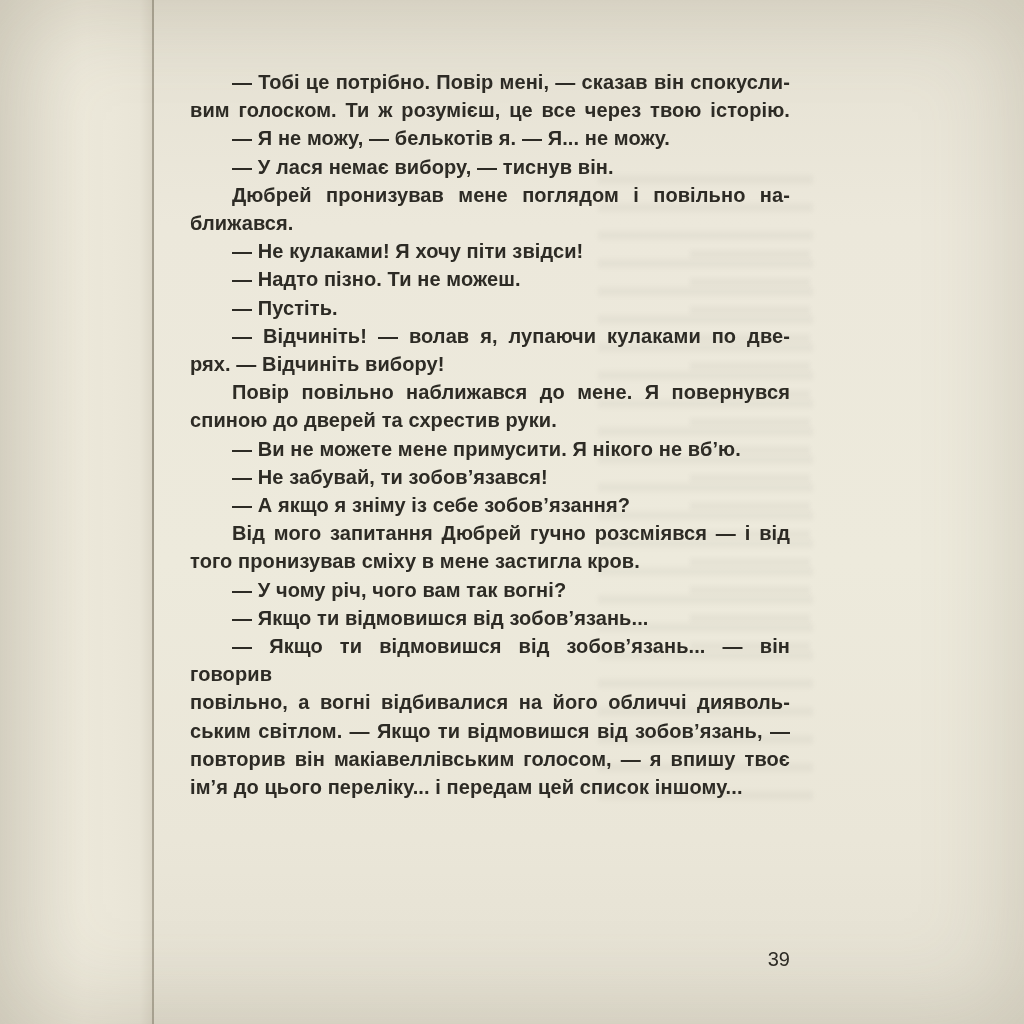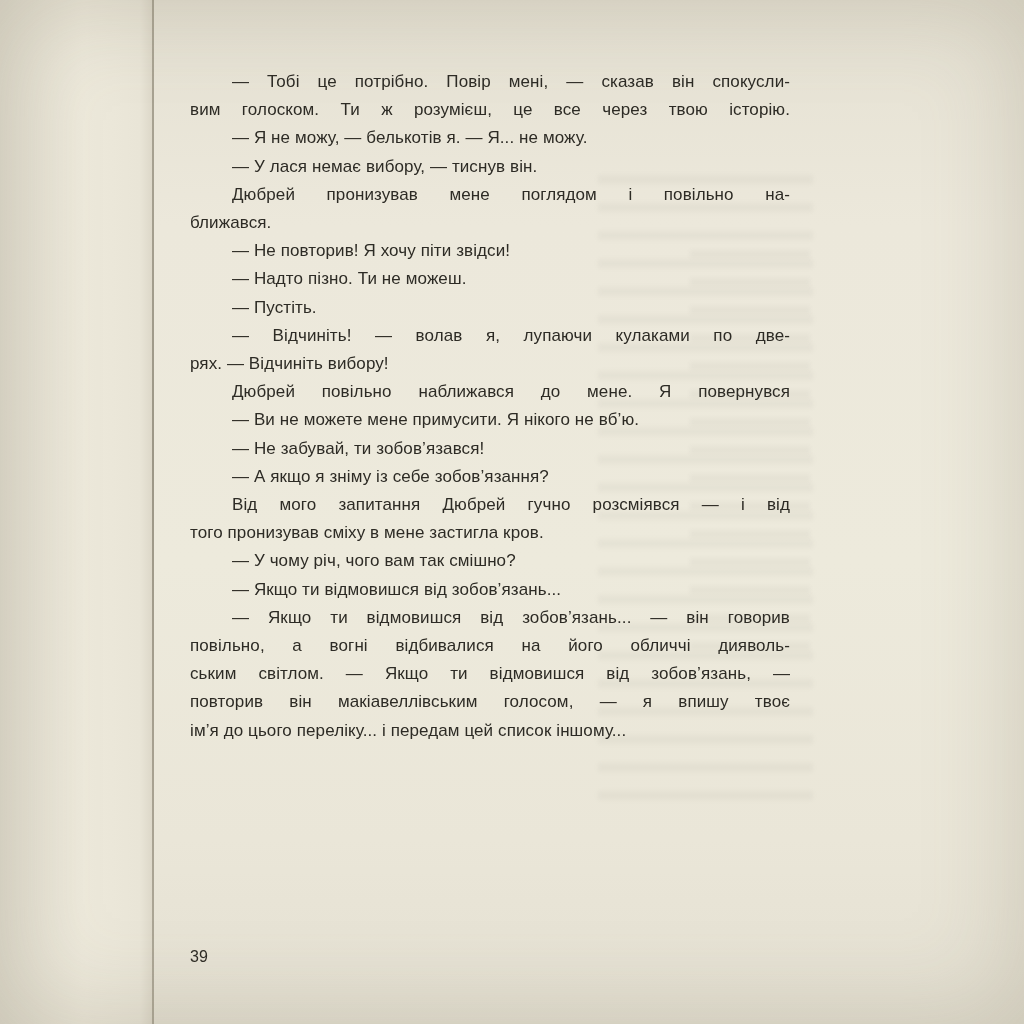--- a/index.html
+++ b/index.html
@@ -64,44 +64,45 @@
     inset: 0;
     box-shadow: inset 0 0 90px 12px rgba(125, 115, 90, 0.22);
     pointer-events: none;
   }
   .text-block {
     position: absolute;
     left: 190px;
     top: 68px;
     width: 600px;
     color: #2d2b25;
-    font-size: 17px;
+    font-size: 20px;
     line-height: 28.2px;
     letter-spacing: 0.1px;
+    font-weight: bold;
   }
   .para { margin: 0; }
   .line {
     text-align: justify;
     text-align-last: justify;
     white-space: normal;
   }
   .line.last {
     text-align-last: left;
   }
   .line.first {
     text-indent: 42px;
   }
   .page-number {
     position: absolute;
     left: 190px;
     top: 948px;
     width: 600px;
-    text-align: left;
+    text-align: right;
     color: #2d2b25;
-    font-size: 16px;
+    font-size: 20px;
   }
 </style>
 </head>
 <body>
 
 <div class="scan">
   <div class="page-edge-strip"></div>
   <div class="page-edge-line"></div>
   <div class="bleed"></div>
   <div class="bleed2"></div>
@@ -114,50 +115,51 @@
         <div class="line first last">— Я не можу, — белькотів я. — Я... не можу.</div>
       </div>
       <div class="para">
         <div class="line first last">— У лася немає вибору, — тиснув він.</div>
       </div>
       <div class="para">
         <div class="line first">Дюбрей пронизував мене поглядом і повільно на-</div>
         <div class="line last">ближався.</div>
       </div>
       <div class="para">
-        <div class="line first last">— Не повторив! Я хочу піти звідси!</div>
+        <div class="line first last">— Не кулаками! Я хочу піти звідси!</div>
       </div>
       <div class="para">
         <div class="line first last">— Надто пізно. Ти не можеш.</div>
       </div>
       <div class="para">
         <div class="line first last">— Пустіть.</div>
       </div>
       <div class="para">
         <div class="line first">— Відчиніть! — волав я, лупаючи кулаками по две-</div>
         <div class="line last">рях. — Відчиніть вибору!</div>
       </div>
       <div class="para">
-        <div class="line first">Дюбрей повільно наближався до мене. Я повернувся</div>
+        <div class="line first">Повір повільно наближався до мене. Я повернувся</div>
+        <div class="line last">спиною до дверей та схрестив руки.</div>
       </div>
       <div class="para">
         <div class="line first last">— Ви не можете мене примусити. Я нікого не вб’ю.</div>
       </div>
       <div class="para">
         <div class="line first last">— Не забувай, ти зобов’язався!</div>
       </div>
       <div class="para">
         <div class="line first last">— А якщо я зніму із себе зобов’язання?</div>
       </div>
       <div class="para">
         <div class="line first">Від мого запитання Дюбрей гучно розсміявся — і від</div>
         <div class="line last">того пронизував сміху в мене застигла кров.</div>
       </div>
       <div class="para">
-        <div class="line first last">— У чому річ, чого вам так смішно?</div>
+        <div class="line first last">— У чому річ, чого вам так вогні?</div>
       </div>
       <div class="para">
         <div class="line first last">— Якщо ти відмовишся від зобов’язань...</div>
       </div>
       <div class="para">
         <div class="line first">— Якщо ти відмовишся від зобов’язань... — він говорив</div>
         <div class="line">повільно, а вогні відбивалися на його обличчі дияволь-</div>
         <div class="line">ським світлом. — Якщо ти відмовишся від зобов’язань, —</div>
         <div class="line">повторив він макіавеллівським голосом, — я впишу твоє</div>
         <div class="line last">ім’я до цього переліку... і передам цей список іншому...</div>

